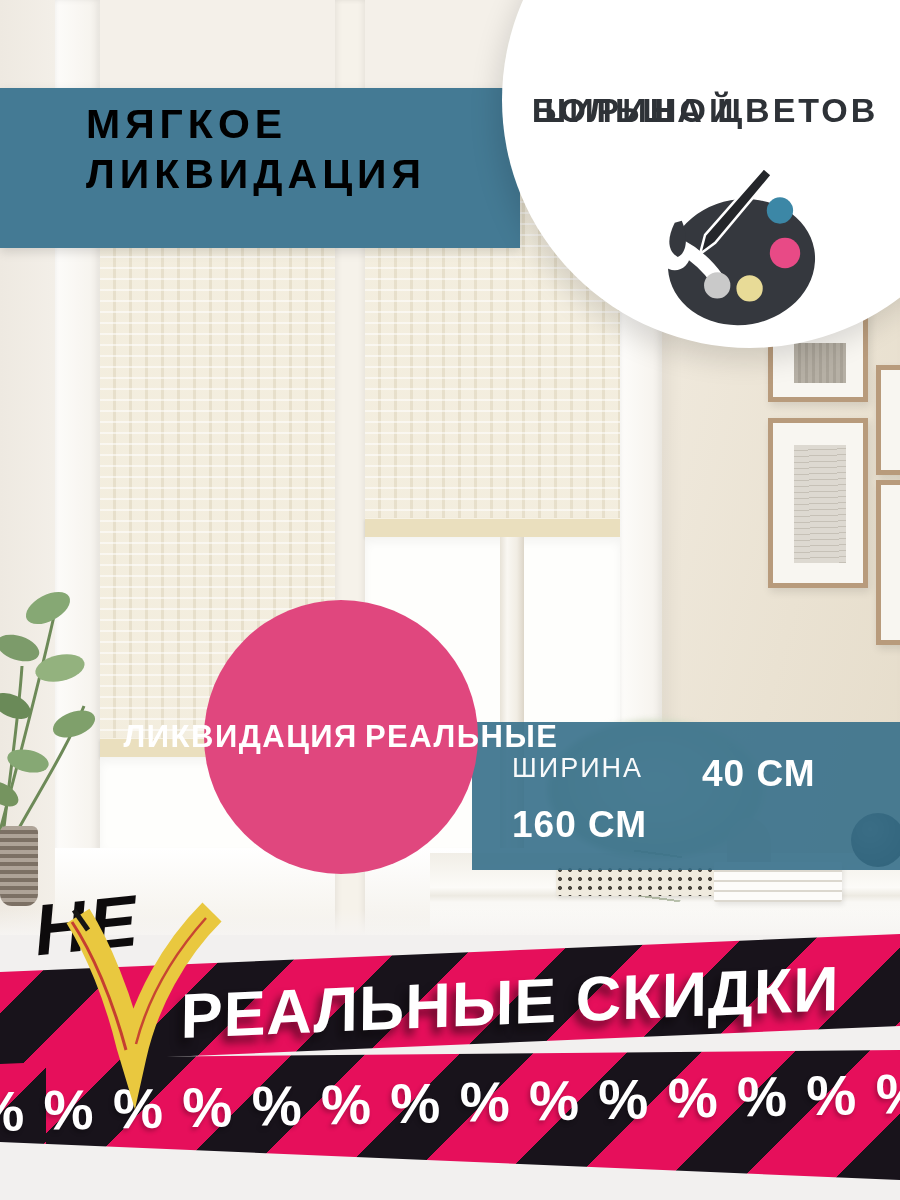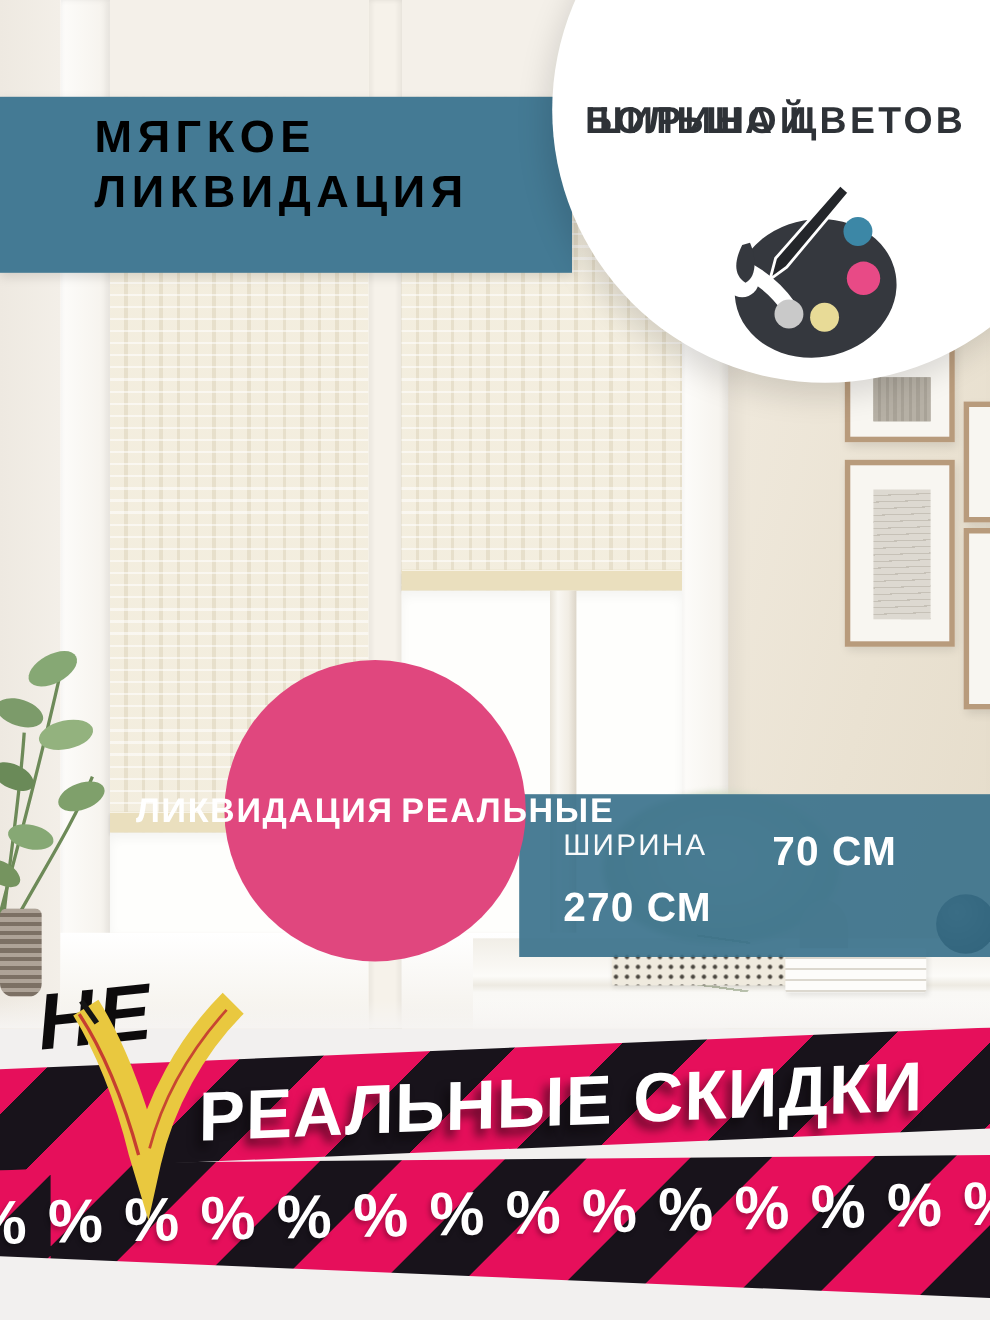--- a/index.html
+++ b/index.html
@@ -162,22 +162,22 @@
         <ellipse cx="86" cy="168" rx="22" ry="12" fill="#7fa06b" transform="rotate(-20 86 168)"></ellipse>
         <ellipse cx="40" cy="205" rx="21" ry="11" fill="#86a874" transform="rotate(12 40 205)"></ellipse>
         <ellipse cx="14" cy="238" rx="18" ry="10" fill="#75945f" transform="rotate(30 14 238)"></ellipse>
       </g>
     </svg>
     <div class="pot"></div>
   </div>
 
   <div class="dim-panel">
     <span class="dim-label">ШИРИНА</span>
-    <span class="dim-value">70 СМ</span>
-    <span class="dim-value">270 СМ</span>
+    <span class="dim-value">40 СМ</span>
+    <span class="dim-value">160 СМ</span>
   </div>
 
   <div class="sale-circle">
     <span>ЛИКВИДАЦИЯ</span>
     <span>РЕАЛЬНЫЕ</span>
   </div>
 
   <div class="header-banner">
     <div class="h-bold">МЯГКОЕ</div>
     <div class="h-bold">ЛИКВИДАЦИЯ</div>

